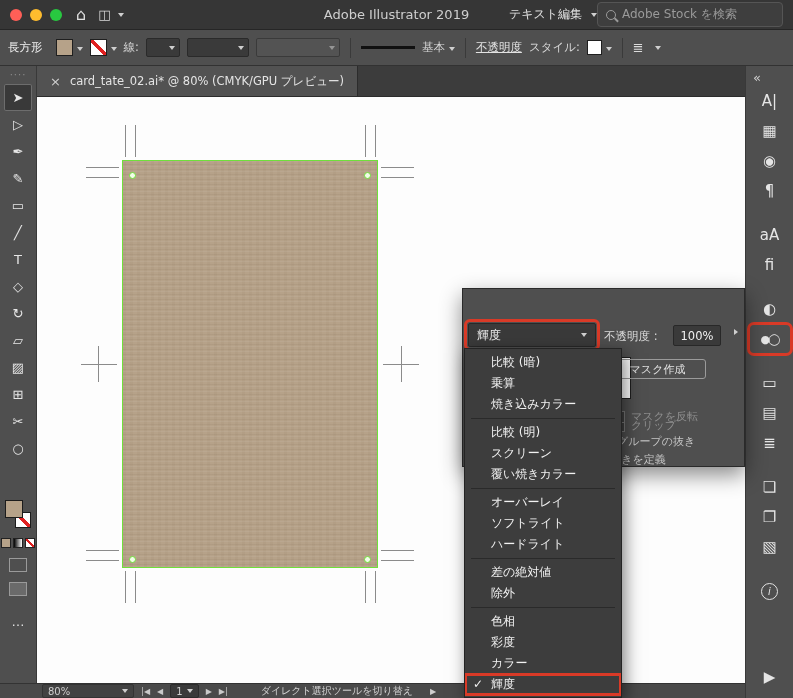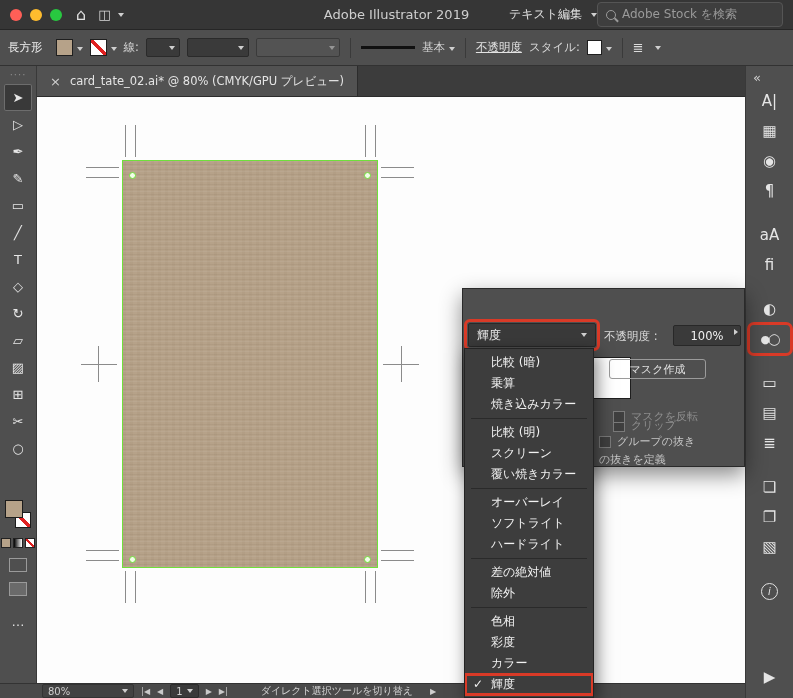--- a/index.html
+++ b/index.html
@@ -77,33 +77,33 @@
           border:1px solid #2a2a2a;box-shadow:0 8px 20px rgba(0,0,0,.45);z-index:20;box-sizing:border-box;}
   .tpanel-header{height:28px;background:#3c3c3c;border-bottom:1px solid #2c2c2c;display:flex;align-items:stretch;}
   .ttab{padding:0 12px;display:flex;align-items:center;font-size:11.5px;color:#b5b5b5;}
   .ttab.active{background:#4f4f4f;color:#efefef;}
   .tpanel-fly{margin-left:auto;display:flex;align-items:center;gap:9px;padding:0 9px;color:#cfcfcf;font-size:12px;}
   .blend-field{position:absolute;left:5px;top:34px;width:128px;height:24px;background:#3a3a3a;border:1px solid #282828;
                border-radius:2px;display:flex;align-items:center;padding:0 8px;box-sizing:border-box;color:#f0f0f0;font-size:12px;}
   .blend-field .chev{margin-left:auto;}
   .annotated{outline:3px solid var(--red);outline-offset:1px;}
   .op-label{position:absolute;left:141px;top:40px;font-size:11.5px;color:#dcdcdc;}
-  .op-field{position:absolute;left:210px;top:36px;width:68px;height:21px;background:#3a3a3a;border:1px solid #282828;border-radius:2px;
+  .op-field{position:absolute;left:210px;top:36px;width:48px;height:21px;background:#3a3a3a;border:1px solid #282828;border-radius:2px;
             display:flex;align-items:center;justify-content:center;color:#f0f0f0;font-size:11.5px;box-sizing:border-box;}
   .op-chev{position:absolute;left:266px;top:41px;}
   .mask-thumb{position:absolute;left:126px;top:68px;width:40px;height:40px;background:#fff;border:1px solid #1e1e1e;z-index:1;}
   .make-mask{position:absolute;left:146px;top:70px;width:97px;height:20px;border:1px solid #9b9b9b;border-radius:3px;
              background:transparent;color:#e4e4e4;font-size:11px;display:flex;align-items:center;justify-content:center;z-index:2;}
   .checkrow{position:absolute;display:flex;align-items:center;gap:6px;font-size:11px;color:#8f8f8f;z-index:2;}
   .checkrow.en{color:#c6c6c6;}
   .cbx{width:10px;height:10px;border:1px solid #7a7a7a;background:#3f3f3f;display:inline-block;}
   .row-clip{left:150px;top:100px;margin-top:29px;}   .row-invert{left:150px;top:120px;}
   .row-knock{left:136px;top:145px;}  .row-define{left:136px;top:163px;}
   
-  .blend-menu{position:absolute;left:464px;top:348px;width:130px;height:350px;background:#3d3d3d;border:1px solid #242424;
+  .blend-menu{position:absolute;left:464px;top:348px;width:158px;height:350px;background:#3d3d3d;border:1px solid #242424;
               box-shadow:3px 5px 16px rgba(0,0,0,.5);z-index:30;box-sizing:border-box;padding-top:3px;overflow:hidden;}
   .bm-item{position:relative;height:21px;line-height:21px;padding-left:26px;font-size:12px;color:#f2f2f2;white-space:nowrap;}
   .bm-item.annotated{outline-offset:-2px;}
   .bm-check{position:absolute;left:8px;}
   .bm-sep{height:1px;background:#2a2a2a;margin:3px 6px;}
   
   .dock{position:absolute;right:0;top:66px;width:48px;bottom:0;background:#4f4f4f;border-left:1px solid #393939;
         display:flex;flex-direction:column;align-items:center;box-sizing:border-box;padding:4px 0 6px 0;}
   .dock-collapse{align-self:flex-start;padding-left:7px;color:#cfcfcf;font-size:13px;height:16px;line-height:16px;}
   .dock-icon{width:38px;height:26px;margin:2px 0;display:flex;align-items:center;justify-content:center;

